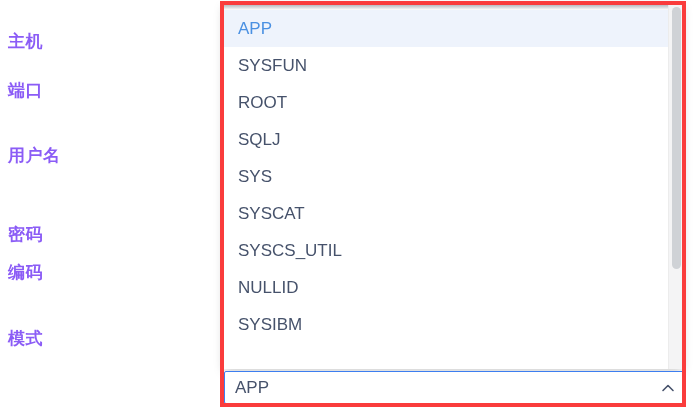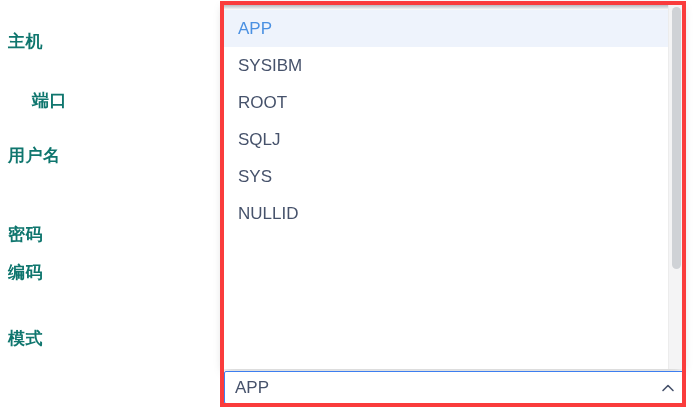--- a/index.html
+++ b/index.html
@@ -23,27 +23,27 @@
     top: 0;
     width: 215px;
     height: 412px;
     background: #ffffff;
   }
   .form-label {
     position: absolute;
     left: 8px;
     font-size: 17px;
     font-weight: bold;
-    color: #0f766e;
+    color: #8b5cf6;
     letter-spacing: 0.5px;
     line-height: 1;
     white-space: nowrap;
   }
   .fl0 { top: 33px; }
-  .fl1 { top: 92px; margin-left: 24px; }
+  .fl1 { top: 82px; }
   .fl2 { top: 147px; }
   .fl3 { top: 226px; }
   .fl4 { top: 264px; }
   .fl5 { top: 331px; font-family: Liberation Mono, monospace; }
 
   
   #red-highlight-frame {
     position: absolute;
     left: 220px;
     top: 1px;
@@ -166,25 +166,28 @@
   <div class="form-label fl3">密码</div>
   <div class="form-label fl4">编码</div>
   <div class="form-label fl5">模式</div>
 </div>
 
 <div id="dropdown-panel">
   <div id="dropdown-shadowtop"></div>
 
   <div id="option-list">
     <div class="option-item selected">APP</div>
-    <div class="option-item">SYSIBM</div>
+    <div class="option-item">SYSFUN</div>
     <div class="option-item">ROOT</div>
     <div class="option-item">SQLJ</div>
     <div class="option-item">SYS</div>
+    <div class="option-item">SYSCAT</div>
+    <div class="option-item">SYSCS_UTIL</div>
     <div class="option-item">NULLID</div>
+    <div class="option-item">SYSIBM</div>
   </div>
 
   <div id="dropdown-scrollbar">
     <div id="dropdown-scrollbar-thumb"></div>
   </div>
 </div>
 
 <div id="schema-select">
   <div id="schema-select-value">APP</div>
   <div id="schema-select-caret">

